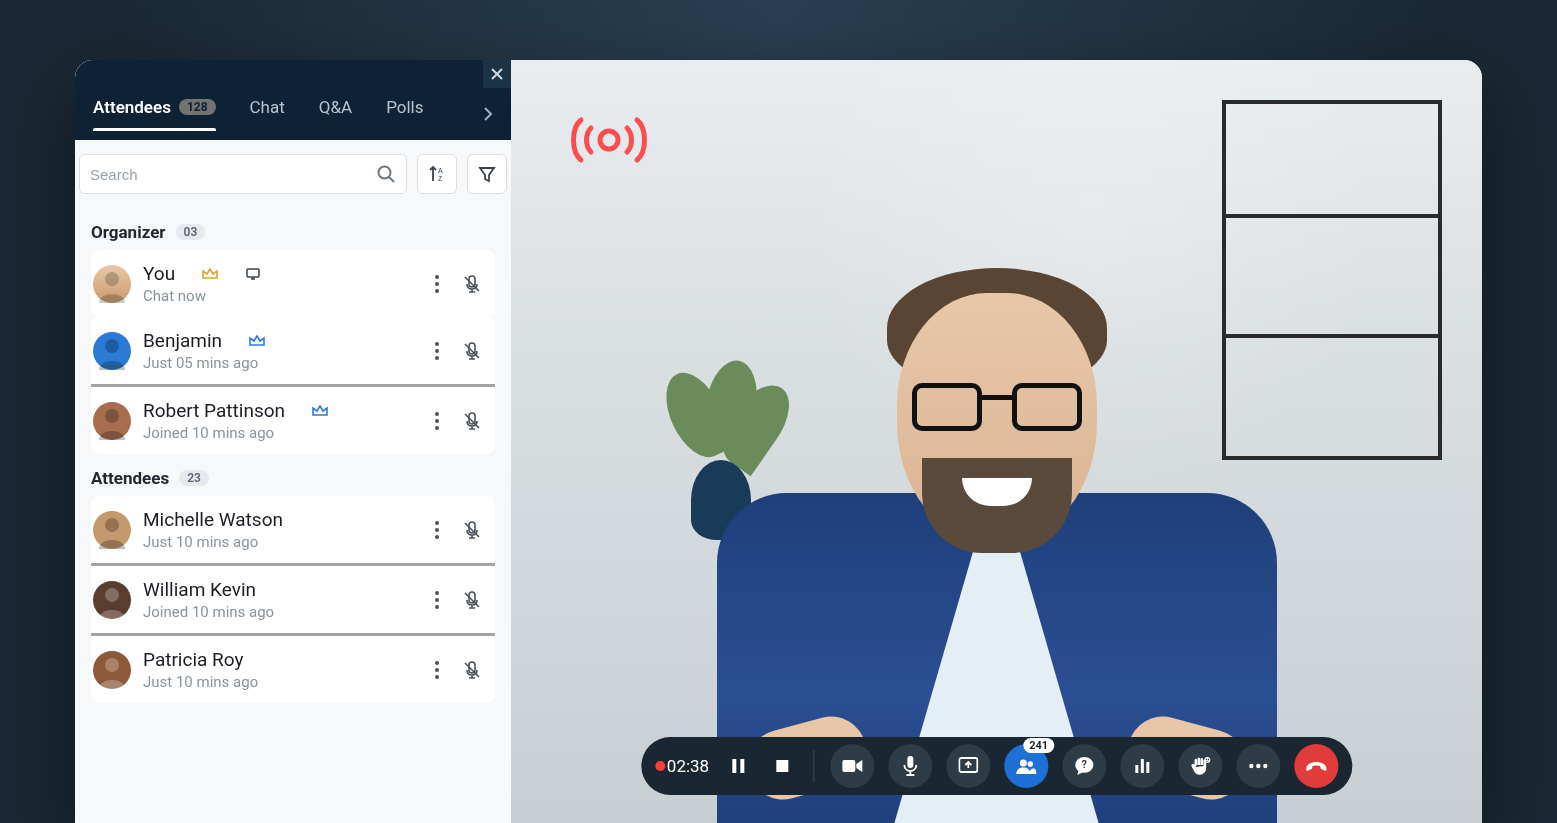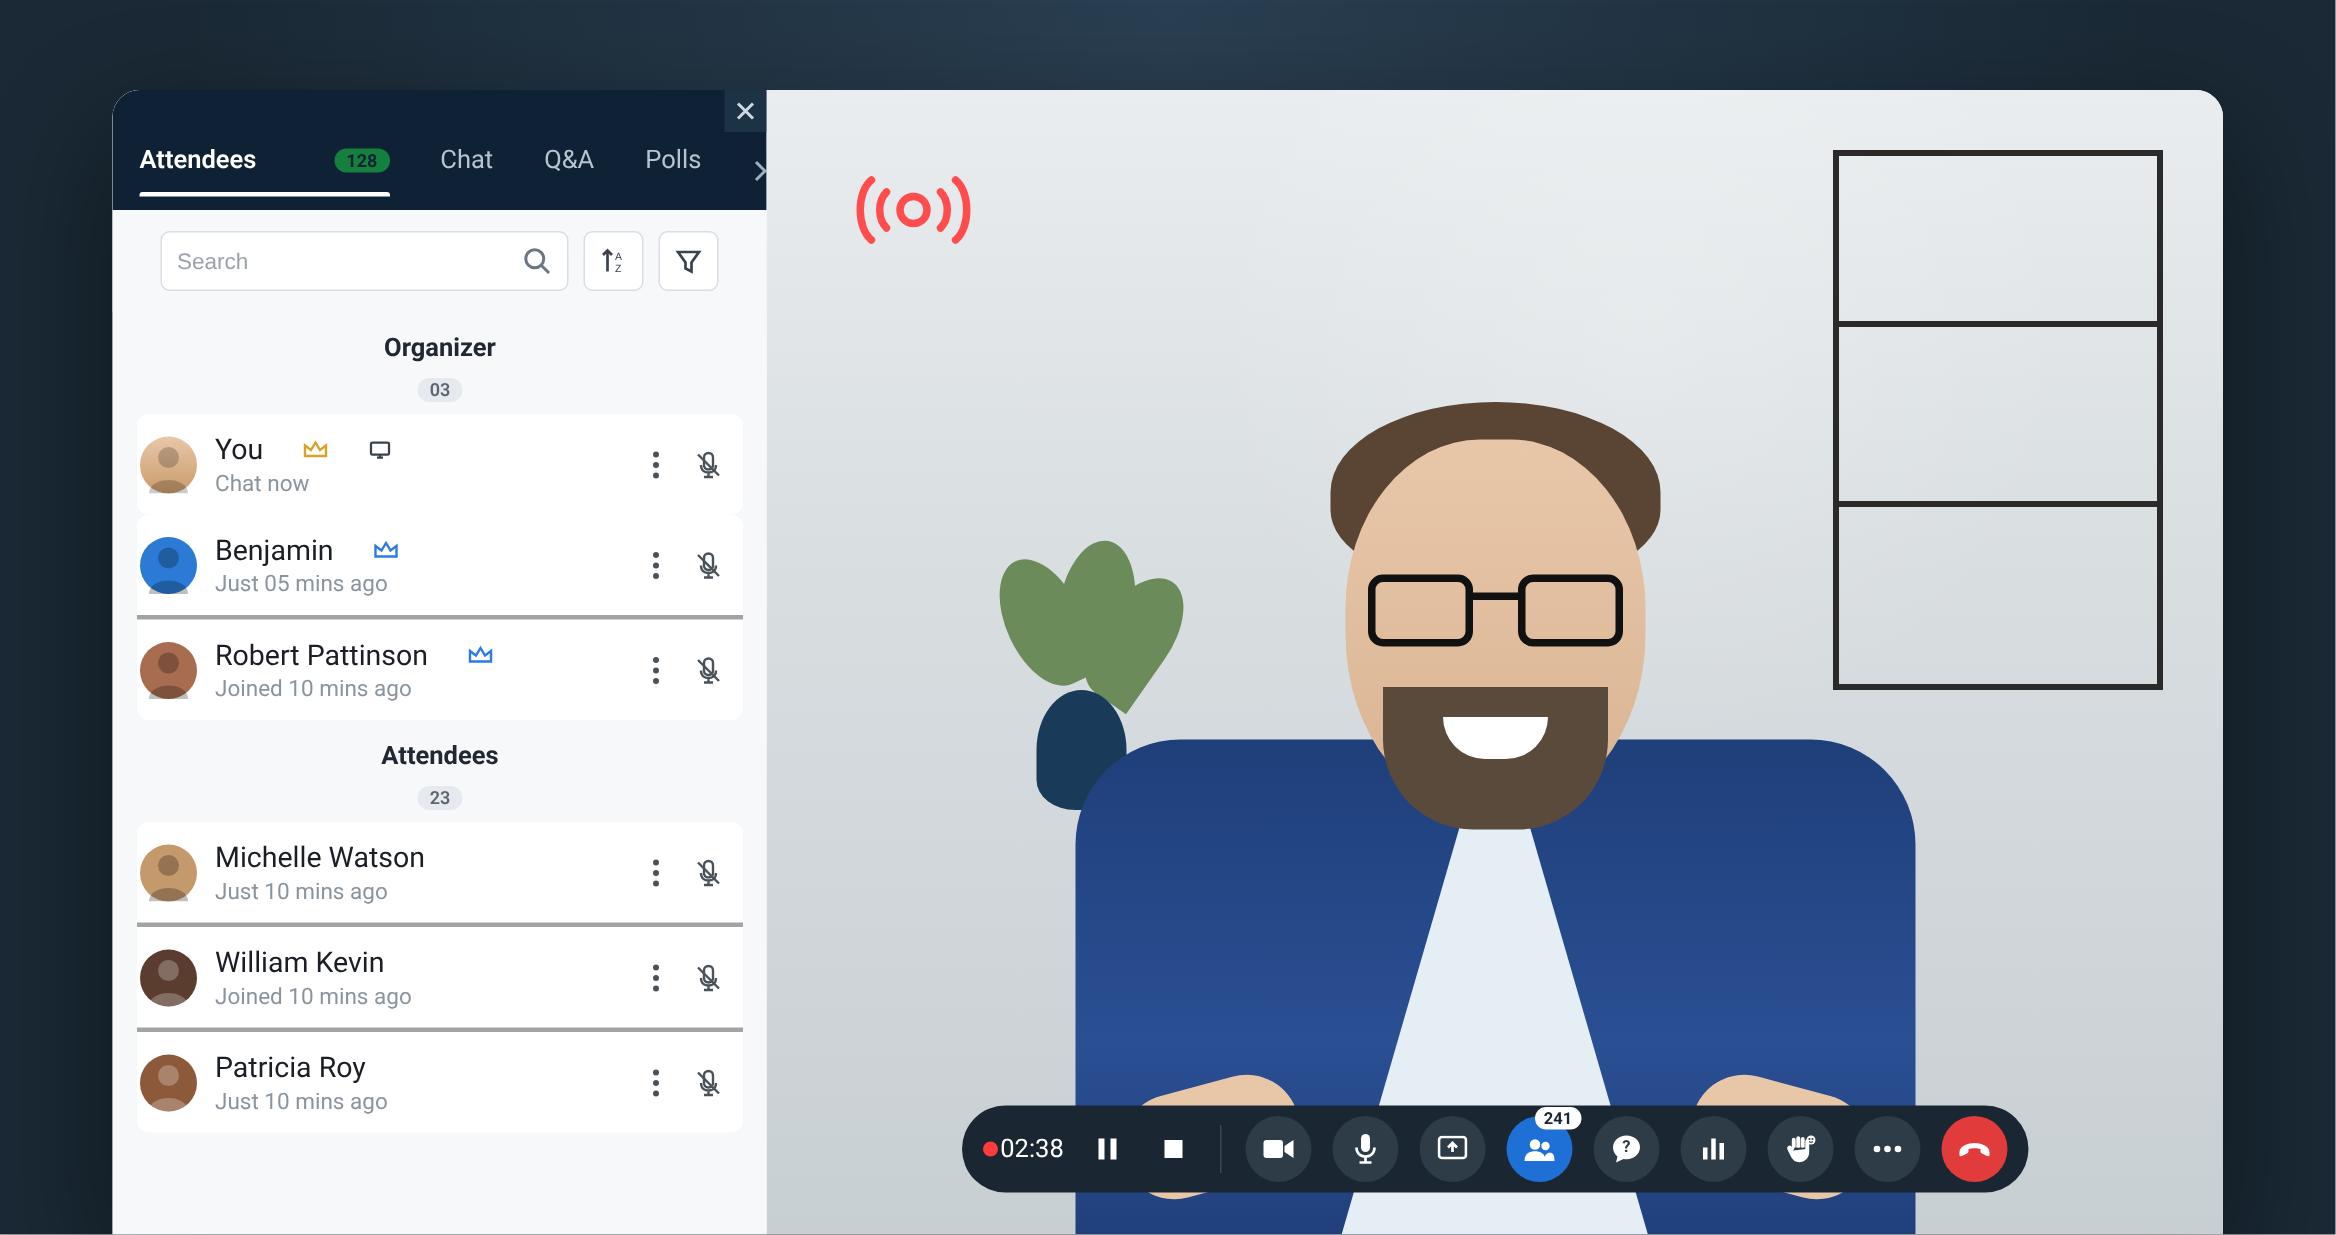--- a/index.html
+++ b/index.html
@@ -75,39 +75,38 @@
     content: "";
     position: absolute;
     left: 0;
     right: 0;
     bottom: 0;
     height: 3px;
     background: #fff;
     border-radius: 2px 2px 0 0;
   }
   .pill {
-    background: #15803d;
+    background: #737373;
     color: #0f2235;
     border-radius: 10px;
     font-size: 12px;
     font-weight: 700;
     padding: 1px 8px;
-    margin-left: 44px;
   }
   .chev {
     color: #9fb0bf;
     font-size: 18px;
     margin-left: auto;
     cursor: pointer;
   }
   
   .search-row {
     display: flex;
     gap: 10px;
-    padding: 14px 32px;
+    padding: 14px 4px;
     background: #f7f8f9;
   }
   .search {
     flex: 1;
     display: flex;
     align-items: center;
     background: #fff;
     border: 1px solid #d8dee4;
     border-radius: 6px;
     padding: 0 10px;
@@ -140,21 +139,20 @@
     padding: 0 16px 80px;
   }
   .group-head {
     display: flex;
     align-items: center;
     gap: 10px;
     margin: 14px 0 8px;
     font-size: 17px;
     font-weight: 700;
     color: #212832;
-    flex-direction: column;
   }
   .count {
     background: #e6eaee;
     color: #5c6671;
     font-size: 12px;
     font-weight: 600;
     border-radius: 10px;
     padding: 1px 8px;
   }
   .list {

